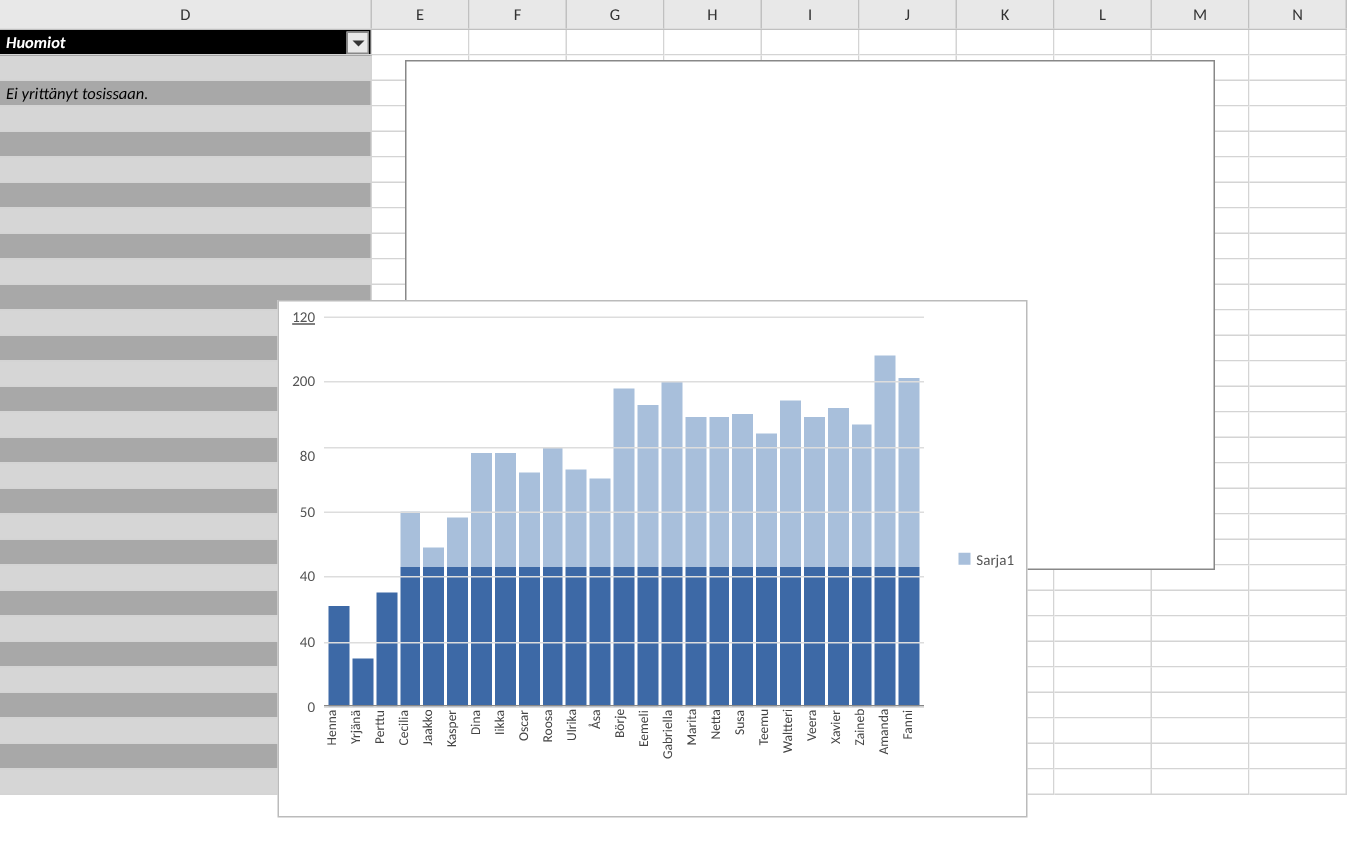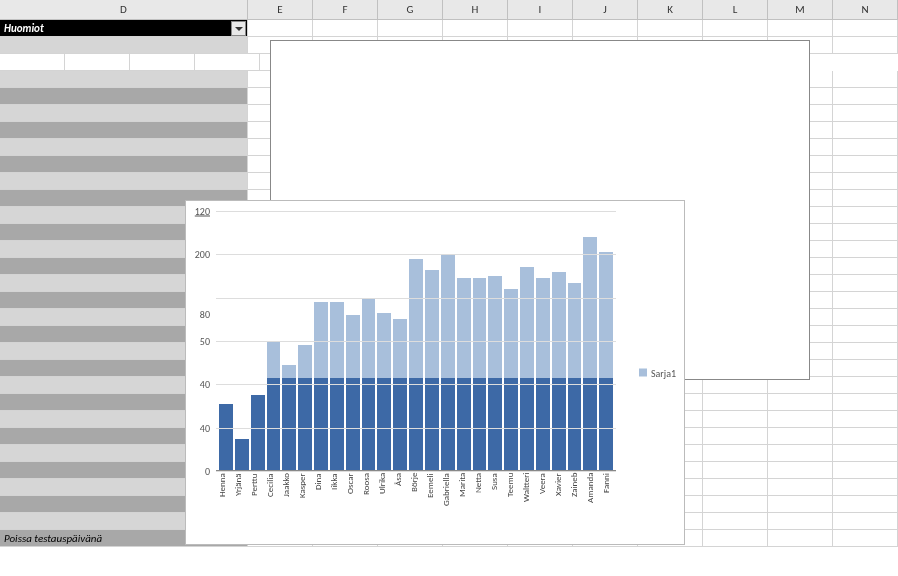--- a/index.html
+++ b/index.html
@@ -81,384 +81,372 @@
       <div class="cell col-std white-cell"></div>
       <div class="cell col-std white-cell"></div>
       <div class="cell col-std white-cell"></div>
       <div class="cell col-std white-cell"></div>
       <div class="cell col-std white-cell"></div>
       <div class="cell col-std white-cell"></div>
       <div class="cell col-std white-cell"></div>
       <div class="cell col-std white-cell"></div>
     </div>
     <div class="row">
-      <div class="cell col-std white-cell"></div>
-      <div class="cell col-std white-cell"></div>
-      <div class="cell col-std white-cell"></div>
-      <div class="cell col-std white-cell"></div>
-      <div class="cell col-std white-cell"></div>
-      <div class="cell col-std white-cell"></div>
-      <div class="cell col-std white-cell"></div>
-      <div class="cell col-std white-cell"></div>
-      <div class="cell col-std white-cell"></div>
-      <div class="cell col-std white-cell"></div>
-    </div>
-    <div class="row">
-      <div class="cell col-d light-gray"></div>
-      <div class="cell col-std white-cell"></div>
-      <div class="cell col-std white-cell"></div>
-      <div class="cell col-std white-cell"></div>
-      <div class="cell col-std white-cell"></div>
-      <div class="cell col-std white-cell"></div>
-      <div class="cell col-std white-cell"></div>
-      <div class="cell col-std white-cell"></div>
-      <div class="cell col-std white-cell"></div>
-      <div class="cell col-std white-cell"></div>
-      <div class="cell col-std white-cell"></div>
-    </div>
-    <div class="row">
-      <div class="cell col-d dark-gray"></div>
-      <div class="cell col-std white-cell"></div>
-      <div class="cell col-std white-cell"></div>
-      <div class="cell col-std white-cell"></div>
-      <div class="cell col-std white-cell"></div>
-      <div class="cell col-std white-cell"></div>
-      <div class="cell col-std white-cell"></div>
-      <div class="cell col-std white-cell"></div>
-      <div class="cell col-std white-cell"></div>
-      <div class="cell col-std white-cell"></div>
-      <div class="cell col-std white-cell"></div>
-    </div>
-    <div class="row">
-      <div class="cell col-d light-gray"></div>
-      <div class="cell col-std white-cell"></div>
-      <div class="cell col-std white-cell"></div>
-      <div class="cell col-std white-cell"></div>
-      <div class="cell col-std white-cell"></div>
-      <div class="cell col-std white-cell"></div>
-      <div class="cell col-std white-cell"></div>
-      <div class="cell col-std white-cell"></div>
-      <div class="cell col-std white-cell"></div>
-      <div class="cell col-std white-cell"></div>
-      <div class="cell col-std white-cell"></div>
-    </div>
-    <div class="row">
-      <div class="cell col-d dark-gray"></div>
-      <div class="cell col-std white-cell"></div>
-      <div class="cell col-std white-cell"></div>
-      <div class="cell col-std white-cell"></div>
-      <div class="cell col-std white-cell"></div>
-      <div class="cell col-std white-cell"></div>
-      <div class="cell col-std white-cell"></div>
-      <div class="cell col-std white-cell"></div>
-      <div class="cell col-std white-cell"></div>
-      <div class="cell col-std white-cell"></div>
-      <div class="cell col-std white-cell"></div>
-    </div>
-    <div class="row">
-      <div class="cell col-d light-gray"></div>
-      <div class="cell col-std white-cell"></div>
-      <div class="cell col-std white-cell"></div>
-      <div class="cell col-std white-cell"></div>
-      <div class="cell col-std white-cell"></div>
-      <div class="cell col-std white-cell"></div>
-      <div class="cell col-std white-cell"></div>
-      <div class="cell col-std white-cell"></div>
-      <div class="cell col-std white-cell"></div>
-      <div class="cell col-std white-cell"></div>
-      <div class="cell col-std white-cell"></div>
-    </div>
-    <div class="row">
-      <div class="cell col-d dark-gray"></div>
-      <div class="cell col-std white-cell"></div>
-      <div class="cell col-std white-cell"></div>
-      <div class="cell col-std white-cell"></div>
-      <div class="cell col-std white-cell"></div>
-      <div class="cell col-std white-cell"></div>
-      <div class="cell col-std white-cell"></div>
-      <div class="cell col-std white-cell"></div>
-      <div class="cell col-std white-cell"></div>
-      <div class="cell col-std white-cell"></div>
-      <div class="cell col-std white-cell"></div>
-    </div>
-    <div class="row">
-      <div class="cell col-d light-gray"></div>
-      <div class="cell col-std white-cell"></div>
-      <div class="cell col-std white-cell"></div>
-      <div class="cell col-std white-cell"></div>
-      <div class="cell col-std white-cell"></div>
-      <div class="cell col-std white-cell"></div>
-      <div class="cell col-std white-cell"></div>
-      <div class="cell col-std white-cell"></div>
-      <div class="cell col-std white-cell"></div>
-      <div class="cell col-std white-cell"></div>
-      <div class="cell col-std white-cell"></div>
-    </div>
-    <div class="row">
-      <div class="cell col-d dark-gray"></div>
-      <div class="cell col-std white-cell"></div>
-      <div class="cell col-std white-cell"></div>
-      <div class="cell col-std white-cell"></div>
-      <div class="cell col-std white-cell"></div>
-      <div class="cell col-std white-cell"></div>
-      <div class="cell col-std white-cell"></div>
-      <div class="cell col-std white-cell"></div>
-      <div class="cell col-std white-cell"></div>
-      <div class="cell col-std white-cell"></div>
-      <div class="cell col-std white-cell"></div>
-    </div>
-    <div class="row">
-      <div class="cell col-d light-gray"></div>
-      <div class="cell col-std white-cell"></div>
-      <div class="cell col-std white-cell"></div>
-      <div class="cell col-std white-cell"></div>
-      <div class="cell col-std white-cell"></div>
-      <div class="cell col-std white-cell"></div>
-      <div class="cell col-std white-cell"></div>
-      <div class="cell col-std white-cell"></div>
-      <div class="cell col-std white-cell"></div>
-      <div class="cell col-std white-cell"></div>
-      <div class="cell col-std white-cell"></div>
-    </div>
-    <div class="row">
-      <div class="cell col-d dark-gray"></div>
-      <div class="cell col-std white-cell"></div>
-      <div class="cell col-std white-cell"></div>
-      <div class="cell col-std white-cell"></div>
-      <div class="cell col-std white-cell"></div>
-      <div class="cell col-std white-cell"></div>
-      <div class="cell col-std white-cell"></div>
-      <div class="cell col-std white-cell"></div>
-      <div class="cell col-std white-cell"></div>
-      <div class="cell col-std white-cell"></div>
-      <div class="cell col-std white-cell"></div>
-    </div>
-    <div class="row">
-      <div class="cell col-d light-gray"></div>
-      <div class="cell col-std white-cell"></div>
-      <div class="cell col-std white-cell"></div>
-      <div class="cell col-std white-cell"></div>
-      <div class="cell col-std white-cell"></div>
-      <div class="cell col-std white-cell"></div>
-      <div class="cell col-std white-cell"></div>
-      <div class="cell col-std white-cell"></div>
-      <div class="cell col-std white-cell"></div>
-      <div class="cell col-std white-cell"></div>
-      <div class="cell col-std white-cell"></div>
-    </div>
-    <div class="row">
-      <div class="cell col-d dark-gray"></div>
-      <div class="cell col-std white-cell"></div>
-      <div class="cell col-std white-cell"></div>
-      <div class="cell col-std white-cell"></div>
-      <div class="cell col-std white-cell"></div>
-      <div class="cell col-std white-cell"></div>
-      <div class="cell col-std white-cell"></div>
-      <div class="cell col-std white-cell"></div>
-      <div class="cell col-std white-cell"></div>
-      <div class="cell col-std white-cell"></div>
-      <div class="cell col-std white-cell"></div>
-    </div>
-    <div class="row">
-      <div class="cell col-d light-gray"></div>
-      <div class="cell col-std white-cell"></div>
-      <div class="cell col-std white-cell"></div>
-      <div class="cell col-std white-cell"></div>
-      <div class="cell col-std white-cell"></div>
-      <div class="cell col-std white-cell"></div>
-      <div class="cell col-std white-cell"></div>
-      <div class="cell col-std white-cell"></div>
-      <div class="cell col-std white-cell"></div>
-      <div class="cell col-std white-cell"></div>
-      <div class="cell col-std white-cell"></div>
-    </div>
-    <div class="row">
-      <div class="cell col-d dark-gray"></div>
-      <div class="cell col-std white-cell"></div>
-      <div class="cell col-std white-cell"></div>
-      <div class="cell col-std white-cell"></div>
-      <div class="cell col-std white-cell"></div>
-      <div class="cell col-std white-cell"></div>
-      <div class="cell col-std white-cell"></div>
-      <div class="cell col-std white-cell"></div>
-      <div class="cell col-std white-cell"></div>
-      <div class="cell col-std white-cell"></div>
-      <div class="cell col-std white-cell"></div>
-    </div>
-    <div class="row">
-      <div class="cell col-d light-gray"></div>
-      <div class="cell col-std white-cell"></div>
-      <div class="cell col-std white-cell"></div>
-      <div class="cell col-std white-cell"></div>
-      <div class="cell col-std white-cell"></div>
-      <div class="cell col-std white-cell"></div>
-      <div class="cell col-std white-cell"></div>
-      <div class="cell col-std white-cell"></div>
-      <div class="cell col-std white-cell"></div>
-      <div class="cell col-std white-cell"></div>
-      <div class="cell col-std white-cell"></div>
-    </div>
-    <div class="row">
-      <div class="cell col-d dark-gray"></div>
-      <div class="cell col-std white-cell"></div>
-      <div class="cell col-std white-cell"></div>
-      <div class="cell col-std white-cell"></div>
-      <div class="cell col-std white-cell"></div>
-      <div class="cell col-std white-cell"></div>
-      <div class="cell col-std white-cell"></div>
-      <div class="cell col-std white-cell"></div>
-      <div class="cell col-std white-cell"></div>
-      <div class="cell col-std white-cell"></div>
-      <div class="cell col-std white-cell"></div>
-    </div>
-    <div class="row">
-      <div class="cell col-d light-gray"></div>
-      <div class="cell col-std white-cell"></div>
-      <div class="cell col-std white-cell"></div>
-      <div class="cell col-std white-cell"></div>
-      <div class="cell col-std white-cell"></div>
-      <div class="cell col-std white-cell"></div>
-      <div class="cell col-std white-cell"></div>
-      <div class="cell col-std white-cell"></div>
-      <div class="cell col-std white-cell"></div>
-      <div class="cell col-std white-cell"></div>
-      <div class="cell col-std white-cell"></div>
-    </div>
-    <div class="row">
-      <div class="cell col-d dark-gray"></div>
-      <div class="cell col-std white-cell"></div>
-      <div class="cell col-std white-cell"></div>
-      <div class="cell col-std white-cell"></div>
-      <div class="cell col-std white-cell"></div>
-      <div class="cell col-std white-cell"></div>
-      <div class="cell col-std white-cell"></div>
-      <div class="cell col-std white-cell"></div>
-      <div class="cell col-std white-cell"></div>
-      <div class="cell col-std white-cell"></div>
-      <div class="cell col-std white-cell"></div>
-    </div>
-    <div class="row">
-      <div class="cell col-d light-gray"></div>
-      <div class="cell col-std white-cell"></div>
-      <div class="cell col-std white-cell"></div>
-      <div class="cell col-std white-cell"></div>
-      <div class="cell col-std white-cell"></div>
-      <div class="cell col-std white-cell"></div>
-      <div class="cell col-std white-cell"></div>
-      <div class="cell col-std white-cell"></div>
-      <div class="cell col-std white-cell"></div>
-      <div class="cell col-std white-cell"></div>
-      <div class="cell col-std white-cell"></div>
-    </div>
-    <div class="row">
-      <div class="cell col-d dark-gray"></div>
-      <div class="cell col-std white-cell"></div>
-      <div class="cell col-std white-cell"></div>
-      <div class="cell col-std white-cell"></div>
-      <div class="cell col-std white-cell"></div>
-      <div class="cell col-std white-cell"></div>
-      <div class="cell col-std white-cell"></div>
-      <div class="cell col-std white-cell"></div>
-      <div class="cell col-std white-cell"></div>
-      <div class="cell col-std white-cell"></div>
-      <div class="cell col-std white-cell"></div>
-    </div>
-    <div class="row">
-      <div class="cell col-d light-gray"></div>
-      <div class="cell col-std white-cell"></div>
-      <div class="cell col-std white-cell"></div>
-      <div class="cell col-std white-cell"></div>
-      <div class="cell col-std white-cell"></div>
-      <div class="cell col-std white-cell"></div>
-      <div class="cell col-std white-cell"></div>
-      <div class="cell col-std white-cell"></div>
-      <div class="cell col-std white-cell"></div>
-      <div class="cell col-std white-cell"></div>
-      <div class="cell col-std white-cell"></div>
-    </div>
-    <div class="row">
-      <div class="cell col-d dark-gray"></div>
-      <div class="cell col-std white-cell"></div>
-      <div class="cell col-std white-cell"></div>
-      <div class="cell col-std white-cell"></div>
-      <div class="cell col-std white-cell"></div>
-      <div class="cell col-std white-cell"></div>
-      <div class="cell col-std white-cell"></div>
-      <div class="cell col-std white-cell"></div>
-      <div class="cell col-std white-cell"></div>
-      <div class="cell col-std white-cell"></div>
-      <div class="cell col-std white-cell"></div>
-    </div>
-    <div class="row">
-      <div class="cell col-d light-gray"></div>
-      <div class="cell col-std white-cell"></div>
-      <div class="cell col-std white-cell"></div>
-      <div class="cell col-std white-cell"></div>
-      <div class="cell col-std white-cell"></div>
-      <div class="cell col-std white-cell"></div>
-      <div class="cell col-std white-cell"></div>
-      <div class="cell col-std white-cell"></div>
-      <div class="cell col-std white-cell"></div>
-      <div class="cell col-std white-cell"></div>
-      <div class="cell col-std white-cell"></div>
-    </div>
-    <div class="row">
-      <div class="cell col-d dark-gray"></div>
-      <div class="cell col-std white-cell"></div>
-      <div class="cell col-std white-cell"></div>
-      <div class="cell col-std white-cell"></div>
-      <div class="cell col-std white-cell"></div>
-      <div class="cell col-std white-cell"></div>
-      <div class="cell col-std white-cell"></div>
-      <div class="cell col-std white-cell"></div>
-      <div class="cell col-std white-cell"></div>
-      <div class="cell col-std white-cell"></div>
-      <div class="cell col-std white-cell"></div>
-    </div>
-    <div class="row">
-      <div class="cell col-d light-gray"></div>
-      <div class="cell col-std white-cell"></div>
-      <div class="cell col-std white-cell"></div>
-      <div class="cell col-std white-cell"></div>
-      <div class="cell col-std white-cell"></div>
-      <div class="cell col-std white-cell"></div>
-      <div class="cell col-std white-cell"></div>
-      <div class="cell col-std white-cell"></div>
-      <div class="cell col-std white-cell"></div>
-      <div class="cell col-std white-cell"></div>
-      <div class="cell col-std white-cell"></div>
-    </div>
-    <div class="row">
-      <div class="cell col-d dark-gray"></div>
-      <div class="cell col-std white-cell"></div>
-      <div class="cell col-std white-cell"></div>
-      <div class="cell col-std white-cell"></div>
-      <div class="cell col-std white-cell"></div>
-      <div class="cell col-std white-cell"></div>
-      <div class="cell col-std white-cell"></div>
-      <div class="cell col-std white-cell"></div>
-      <div class="cell col-std white-cell"></div>
-      <div class="cell col-std white-cell"></div>
-      <div class="cell col-std white-cell"></div>
-    </div>
-    <div class="row">
-      <div class="cell col-d light-gray"></div>
-      <div class="cell col-std white-cell"></div>
-      <div class="cell col-std white-cell"></div>
-      <div class="cell col-std white-cell"></div>
-      <div class="cell col-std white-cell"></div>
-      <div class="cell col-std white-cell"></div>
-      <div class="cell col-std white-cell"></div>
-      <div class="cell col-std white-cell"></div>
-      <div class="cell col-std white-cell"></div>
-      <div class="cell col-std white-cell"></div>
-      <div class="cell col-std white-cell"></div>
-    </div>
-    <div class="row">
-      <div class="cell col-d dark-gray">Poissa testauspäivänä</div>
+      <div class="cell col-d dark-gray">Ei yrittänyt tosissaan.</div>
+      <div class="cell col-std white-cell"></div>
+      <div class="cell col-std white-cell"></div>
+      <div class="cell col-std white-cell"></div>
+      <div class="cell col-std white-cell"></div>
+      <div class="cell col-std white-cell"></div>
+      <div class="cell col-std white-cell"></div>
+      <div class="cell col-std white-cell"></div>
+      <div class="cell col-std white-cell"></div>
+      <div class="cell col-std white-cell"></div>
+      <div class="cell col-std white-cell"></div>
+    </div>
+    <div class="row">
+      <div class="cell col-d light-gray"></div>
+      <div class="cell col-std white-cell"></div>
+      <div class="cell col-std white-cell"></div>
+      <div class="cell col-std white-cell"></div>
+      <div class="cell col-std white-cell"></div>
+      <div class="cell col-std white-cell"></div>
+      <div class="cell col-std white-cell"></div>
+      <div class="cell col-std white-cell"></div>
+      <div class="cell col-std white-cell"></div>
+      <div class="cell col-std white-cell"></div>
+      <div class="cell col-std white-cell"></div>
+    </div>
+    <div class="row">
+      <div class="cell col-d dark-gray"></div>
+      <div class="cell col-std white-cell"></div>
+      <div class="cell col-std white-cell"></div>
+      <div class="cell col-std white-cell"></div>
+      <div class="cell col-std white-cell"></div>
+      <div class="cell col-std white-cell"></div>
+      <div class="cell col-std white-cell"></div>
+      <div class="cell col-std white-cell"></div>
+      <div class="cell col-std white-cell"></div>
+      <div class="cell col-std white-cell"></div>
+      <div class="cell col-std white-cell"></div>
+    </div>
+    <div class="row">
+      <div class="cell col-d light-gray"></div>
+      <div class="cell col-std white-cell"></div>
+      <div class="cell col-std white-cell"></div>
+      <div class="cell col-std white-cell"></div>
+      <div class="cell col-std white-cell"></div>
+      <div class="cell col-std white-cell"></div>
+      <div class="cell col-std white-cell"></div>
+      <div class="cell col-std white-cell"></div>
+      <div class="cell col-std white-cell"></div>
+      <div class="cell col-std white-cell"></div>
+      <div class="cell col-std white-cell"></div>
+    </div>
+    <div class="row">
+      <div class="cell col-d dark-gray"></div>
+      <div class="cell col-std white-cell"></div>
+      <div class="cell col-std white-cell"></div>
+      <div class="cell col-std white-cell"></div>
+      <div class="cell col-std white-cell"></div>
+      <div class="cell col-std white-cell"></div>
+      <div class="cell col-std white-cell"></div>
+      <div class="cell col-std white-cell"></div>
+      <div class="cell col-std white-cell"></div>
+      <div class="cell col-std white-cell"></div>
+      <div class="cell col-std white-cell"></div>
+    </div>
+    <div class="row">
+      <div class="cell col-d light-gray"></div>
+      <div class="cell col-std white-cell"></div>
+      <div class="cell col-std white-cell"></div>
+      <div class="cell col-std white-cell"></div>
+      <div class="cell col-std white-cell"></div>
+      <div class="cell col-std white-cell"></div>
+      <div class="cell col-std white-cell"></div>
+      <div class="cell col-std white-cell"></div>
+      <div class="cell col-std white-cell"></div>
+      <div class="cell col-std white-cell"></div>
+      <div class="cell col-std white-cell"></div>
+    </div>
+    <div class="row">
+      <div class="cell col-d dark-gray"></div>
+      <div class="cell col-std white-cell"></div>
+      <div class="cell col-std white-cell"></div>
+      <div class="cell col-std white-cell"></div>
+      <div class="cell col-std white-cell"></div>
+      <div class="cell col-std white-cell"></div>
+      <div class="cell col-std white-cell"></div>
+      <div class="cell col-std white-cell"></div>
+      <div class="cell col-std white-cell"></div>
+      <div class="cell col-std white-cell"></div>
+      <div class="cell col-std white-cell"></div>
+    </div>
+    <div class="row">
+      <div class="cell col-d light-gray"></div>
+      <div class="cell col-std white-cell"></div>
+      <div class="cell col-std white-cell"></div>
+      <div class="cell col-std white-cell"></div>
+      <div class="cell col-std white-cell"></div>
+      <div class="cell col-std white-cell"></div>
+      <div class="cell col-std white-cell"></div>
+      <div class="cell col-std white-cell"></div>
+      <div class="cell col-std white-cell"></div>
+      <div class="cell col-std white-cell"></div>
+      <div class="cell col-std white-cell"></div>
+    </div>
+    <div class="row">
+      <div class="cell col-d dark-gray"></div>
+      <div class="cell col-std white-cell"></div>
+      <div class="cell col-std white-cell"></div>
+      <div class="cell col-std white-cell"></div>
+      <div class="cell col-std white-cell"></div>
+      <div class="cell col-std white-cell"></div>
+      <div class="cell col-std white-cell"></div>
+      <div class="cell col-std white-cell"></div>
+      <div class="cell col-std white-cell"></div>
+      <div class="cell col-std white-cell"></div>
+      <div class="cell col-std white-cell"></div>
+    </div>
+    <div class="row">
+      <div class="cell col-d light-gray"></div>
+      <div class="cell col-std white-cell"></div>
+      <div class="cell col-std white-cell"></div>
+      <div class="cell col-std white-cell"></div>
+      <div class="cell col-std white-cell"></div>
+      <div class="cell col-std white-cell"></div>
+      <div class="cell col-std white-cell"></div>
+      <div class="cell col-std white-cell"></div>
+      <div class="cell col-std white-cell"></div>
+      <div class="cell col-std white-cell"></div>
+      <div class="cell col-std white-cell"></div>
+    </div>
+    <div class="row">
+      <div class="cell col-d dark-gray"></div>
+      <div class="cell col-std white-cell"></div>
+      <div class="cell col-std white-cell"></div>
+      <div class="cell col-std white-cell"></div>
+      <div class="cell col-std white-cell"></div>
+      <div class="cell col-std white-cell"></div>
+      <div class="cell col-std white-cell"></div>
+      <div class="cell col-std white-cell"></div>
+      <div class="cell col-std white-cell"></div>
+      <div class="cell col-std white-cell"></div>
+      <div class="cell col-std white-cell"></div>
+    </div>
+    <div class="row">
+      <div class="cell col-d light-gray"></div>
+      <div class="cell col-std white-cell"></div>
+      <div class="cell col-std white-cell"></div>
+      <div class="cell col-std white-cell"></div>
+      <div class="cell col-std white-cell"></div>
+      <div class="cell col-std white-cell"></div>
+      <div class="cell col-std white-cell"></div>
+      <div class="cell col-std white-cell"></div>
+      <div class="cell col-std white-cell"></div>
+      <div class="cell col-std white-cell"></div>
+      <div class="cell col-std white-cell"></div>
+    </div>
+    <div class="row">
+      <div class="cell col-d dark-gray"></div>
+      <div class="cell col-std white-cell"></div>
+      <div class="cell col-std white-cell"></div>
+      <div class="cell col-std white-cell"></div>
+      <div class="cell col-std white-cell"></div>
+      <div class="cell col-std white-cell"></div>
+      <div class="cell col-std white-cell"></div>
+      <div class="cell col-std white-cell"></div>
+      <div class="cell col-std white-cell"></div>
+      <div class="cell col-std white-cell"></div>
+      <div class="cell col-std white-cell"></div>
+    </div>
+    <div class="row">
+      <div class="cell col-d light-gray"></div>
+      <div class="cell col-std white-cell"></div>
+      <div class="cell col-std white-cell"></div>
+      <div class="cell col-std white-cell"></div>
+      <div class="cell col-std white-cell"></div>
+      <div class="cell col-std white-cell"></div>
+      <div class="cell col-std white-cell"></div>
+      <div class="cell col-std white-cell"></div>
+      <div class="cell col-std white-cell"></div>
+      <div class="cell col-std white-cell"></div>
+      <div class="cell col-std white-cell"></div>
+    </div>
+    <div class="row">
+      <div class="cell col-d dark-gray"></div>
+      <div class="cell col-std white-cell"></div>
+      <div class="cell col-std white-cell"></div>
+      <div class="cell col-std white-cell"></div>
+      <div class="cell col-std white-cell"></div>
+      <div class="cell col-std white-cell"></div>
+      <div class="cell col-std white-cell"></div>
+      <div class="cell col-std white-cell"></div>
+      <div class="cell col-std white-cell"></div>
+      <div class="cell col-std white-cell"></div>
+      <div class="cell col-std white-cell"></div>
+    </div>
+    <div class="row">
+      <div class="cell col-d light-gray"></div>
+      <div class="cell col-std white-cell"></div>
+      <div class="cell col-std white-cell"></div>
+      <div class="cell col-std white-cell"></div>
+      <div class="cell col-std white-cell"></div>
+      <div class="cell col-std white-cell"></div>
+      <div class="cell col-std white-cell"></div>
+      <div class="cell col-std white-cell"></div>
+      <div class="cell col-std white-cell"></div>
+      <div class="cell col-std white-cell"></div>
+      <div class="cell col-std white-cell"></div>
+    </div>
+    <div class="row">
+      <div class="cell col-d dark-gray"></div>
+      <div class="cell col-std white-cell"></div>
+      <div class="cell col-std white-cell"></div>
+      <div class="cell col-std white-cell"></div>
+      <div class="cell col-std white-cell"></div>
+      <div class="cell col-std white-cell"></div>
+      <div class="cell col-std white-cell"></div>
+      <div class="cell col-std white-cell"></div>
+      <div class="cell col-std white-cell"></div>
+      <div class="cell col-std white-cell"></div>
+      <div class="cell col-std white-cell"></div>
+    </div>
+    <div class="row">
+      <div class="cell col-d light-gray"></div>
+      <div class="cell col-std white-cell"></div>
+      <div class="cell col-std white-cell"></div>
+      <div class="cell col-std white-cell"></div>
+      <div class="cell col-std white-cell"></div>
+      <div class="cell col-std white-cell"></div>
+      <div class="cell col-std white-cell"></div>
+      <div class="cell col-std white-cell"></div>
+      <div class="cell col-std white-cell"></div>
+      <div class="cell col-std white-cell"></div>
+      <div class="cell col-std white-cell"></div>
+    </div>
+    <div class="row">
+      <div class="cell col-d dark-gray"></div>
+      <div class="cell col-std white-cell"></div>
+      <div class="cell col-std white-cell"></div>
+      <div class="cell col-std white-cell"></div>
+      <div class="cell col-std white-cell"></div>
+      <div class="cell col-std white-cell"></div>
+      <div class="cell col-std white-cell"></div>
+      <div class="cell col-std white-cell"></div>
+      <div class="cell col-std white-cell"></div>
+      <div class="cell col-std white-cell"></div>
+      <div class="cell col-std white-cell"></div>
+    </div>
+    <div class="row">
+      <div class="cell col-d light-gray"></div>
+      <div class="cell col-std white-cell"></div>
+      <div class="cell col-std white-cell"></div>
+      <div class="cell col-std white-cell"></div>
+      <div class="cell col-std white-cell"></div>
+      <div class="cell col-std white-cell"></div>
+      <div class="cell col-std white-cell"></div>
+      <div class="cell col-std white-cell"></div>
+      <div class="cell col-std white-cell"></div>
+      <div class="cell col-std white-cell"></div>
+      <div class="cell col-std white-cell"></div>
+    </div>
+    <div class="row">
+      <div class="cell col-d dark-gray"></div>
+      <div class="cell col-std white-cell"></div>
+      <div class="cell col-std white-cell"></div>
+      <div class="cell col-std white-cell"></div>
+      <div class="cell col-std white-cell"></div>
+      <div class="cell col-std white-cell"></div>
+      <div class="cell col-std white-cell"></div>
+      <div class="cell col-std white-cell"></div>
+      <div class="cell col-std white-cell"></div>
+      <div class="cell col-std white-cell"></div>
+      <div class="cell col-std white-cell"></div>
+    </div>
+    <div class="row">
+      <div class="cell col-d light-gray"></div>
+      <div class="cell col-std white-cell"></div>
+      <div class="cell col-std white-cell"></div>
+      <div class="cell col-std white-cell"></div>
+      <div class="cell col-std white-cell"></div>
+      <div class="cell col-std white-cell"></div>
+      <div class="cell col-std white-cell"></div>
+      <div class="cell col-std white-cell"></div>
+      <div class="cell col-std white-cell"></div>
+      <div class="cell col-std white-cell"></div>
+      <div class="cell col-std white-cell"></div>
+    </div>
+    <div class="row">
+      <div class="cell col-d dark-gray"></div>
+      <div class="cell col-std white-cell"></div>
+      <div class="cell col-std white-cell"></div>
+      <div class="cell col-std white-cell"></div>
+      <div class="cell col-std white-cell"></div>
+      <div class="cell col-std white-cell"></div>
+      <div class="cell col-std white-cell"></div>
+      <div class="cell col-std white-cell"></div>
+      <div class="cell col-std white-cell"></div>
+      <div class="cell col-std white-cell"></div>
+      <div class="cell col-std white-cell"></div>
+    </div>
+    <div class="row">
+      <div class="cell col-d light-gray"></div>
+      <div class="cell col-std white-cell"></div>
+      <div class="cell col-std white-cell"></div>
+      <div class="cell col-std white-cell"></div>
+      <div class="cell col-std white-cell"></div>
+      <div class="cell col-std white-cell"></div>
+      <div class="cell col-std white-cell"></div>
+      <div class="cell col-std white-cell"></div>
+      <div class="cell col-std white-cell"></div>
+      <div class="cell col-std white-cell"></div>
+      <div class="cell col-std white-cell"></div>
+    </div>
+    <div class="row">
+      <div class="cell col-d dark-gray"></div>
+      <div class="cell col-std white-cell"></div>
+      <div class="cell col-std white-cell"></div>
+      <div class="cell col-std white-cell"></div>
+      <div class="cell col-std white-cell"></div>
+      <div class="cell col-std white-cell"></div>
+      <div class="cell col-std white-cell"></div>
+      <div class="cell col-std white-cell"></div>
+      <div class="cell col-std white-cell"></div>
+      <div class="cell col-std white-cell"></div>
+      <div class="cell col-std white-cell"></div>
+    </div>
+    <div class="row">
+      <div class="cell col-d light-gray"></div>
+      <div class="cell col-std white-cell"></div>
+      <div class="cell col-std white-cell"></div>
+      <div class="cell col-std white-cell"></div>
+      <div class="cell col-std white-cell"></div>
+      <div class="cell col-std white-cell"></div>
+      <div class="cell col-std white-cell"></div>
+      <div class="cell col-std white-cell"></div>
+      <div class="cell col-std white-cell"></div>
+      <div class="cell col-std white-cell"></div>
+      <div class="cell col-std white-cell"></div>
+    </div>
+    <div class="row">
+      <div class="cell col-d dark-gray"></div>
+      <div class="cell col-std white-cell"></div>
+      <div class="cell col-std white-cell"></div>
+      <div class="cell col-std white-cell"></div>
+      <div class="cell col-std white-cell"></div>
+      <div class="cell col-std white-cell"></div>
+      <div class="cell col-std white-cell"></div>
+      <div class="cell col-std white-cell"></div>
+      <div class="cell col-std white-cell"></div>
+      <div class="cell col-std white-cell"></div>
+      <div class="cell col-std white-cell"></div>
+    </div>
+    <div class="row">
+      <div class="cell col-d light-gray"></div>
       <div class="cell col-std white-cell"></div>
       <div class="cell col-std white-cell"></div>
       <div class="cell col-std white-cell"></div>
       <div class="cell col-std white-cell"></div>
       <div class="cell col-std white-cell"></div>
       <div class="cell col-std white-cell"></div>
       <div class="cell col-std white-cell"></div>
       <div class="cell col-std white-cell"></div>
       <div class="cell col-std white-cell"></div>
       <div class="cell col-std white-cell"></div>
@@ -466,21 +454,21 @@
   </div>
 
 <div class="chart-embed"></div>
 
 <div class="chart-container">
   <div class="y-axis" id="y-axis">
       <div class="y-tick" style="top: 260px;">0</div>
       <div class="y-tick" style="top: 216.667px;">40</div>
       <div class="y-tick" style="top: 173.333px; margin-left: 40px;">40</div>
       <div class="y-tick" style="top: 130px;">50</div>
-      <div class="y-tick" style="top: 103px; margin-left: 44px;">80</div>
+      <div class="y-tick" style="top: 93px; margin-left: 44px;">80</div>
       <div class="y-tick" style="top: 43.3333px;">200</div>
       <div class="y-tick" style="top: 0px; text-decoration: underline;">120</div>
     </div>
   <div class="plot-area" id="plot-area">
     <div class="bars" id="bars">
         <div class="bar" style="height: 25.8333%; background: rgb(61, 105, 166);"></div>
         <div class="bar" style="height: 12.5%; background: rgb(61, 105, 166);"></div>
         <div class="bar" style="height: 29.1667%; background: rgb(61, 105, 166);"></div>
         <div class="bar" style="height: 35.8333%; background: rgb(61, 105, 166);">
           <div class="bar-top" style="height: 36.8333px;"></div>

